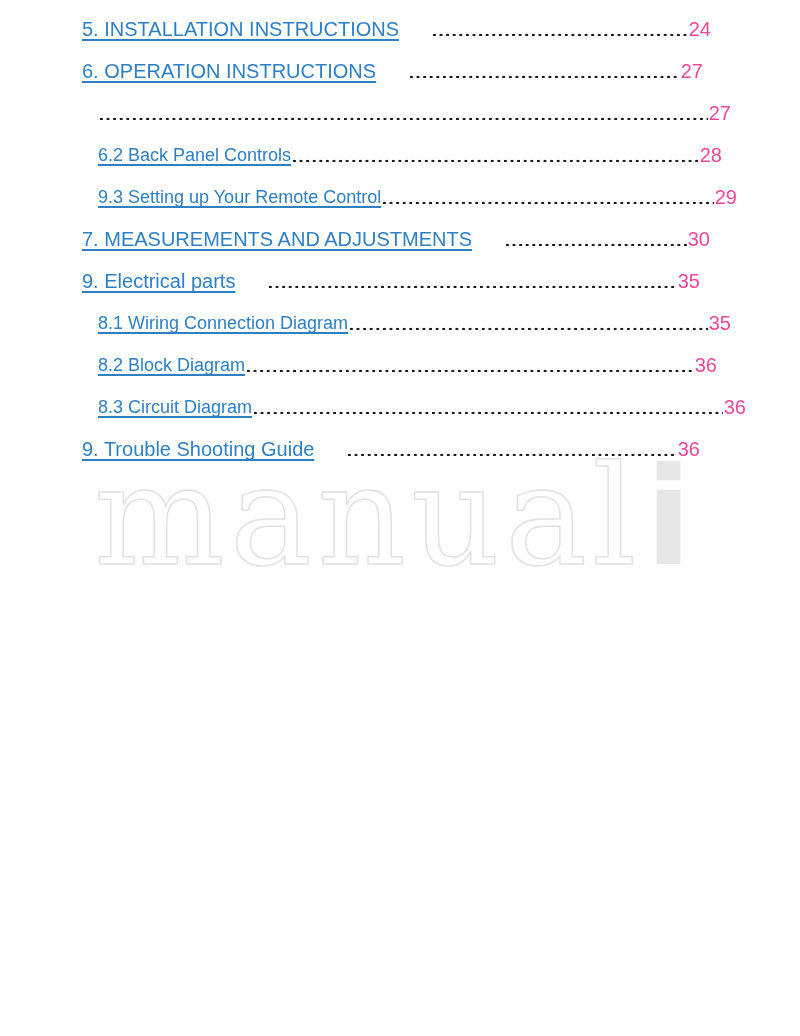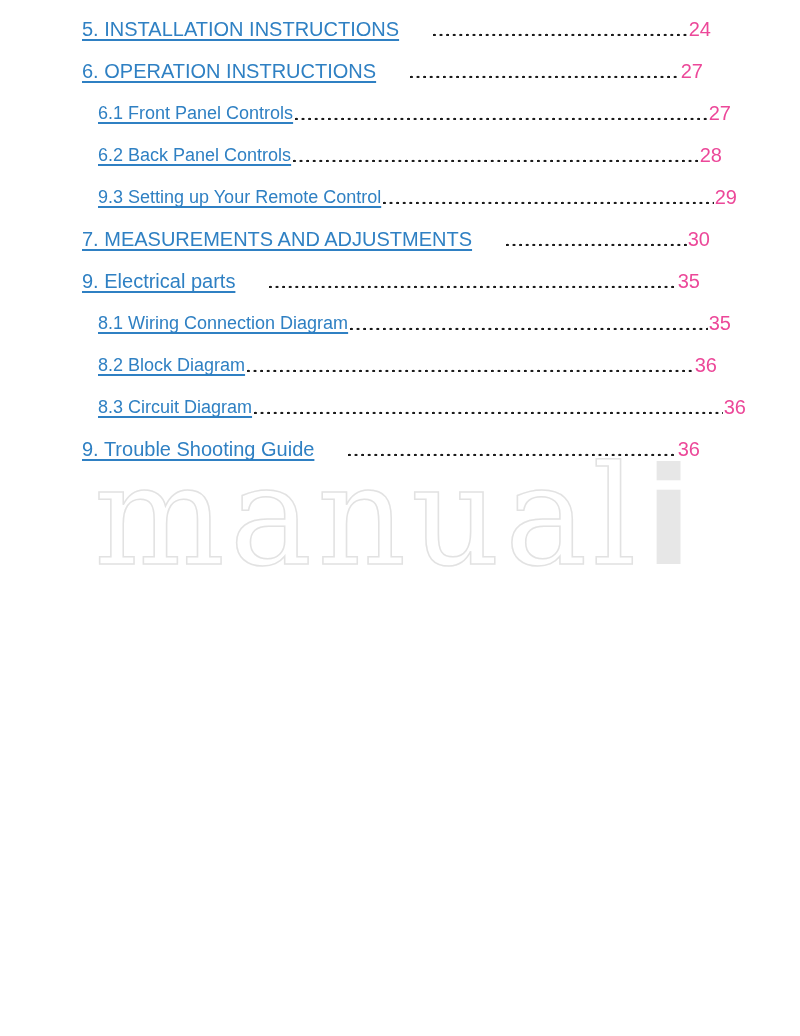--- a/index.html
+++ b/index.html
@@ -125,21 +125,20 @@
         <a class="toc-link">5. INSTALLATION INSTRUCTIONS</a>
         <div class="leader"></div>
         <span class="pagenum">24</span>
       </div>
       <div class="row level-1">
         <a class="toc-link">6. OPERATION INSTRUCTIONS</a>
         <div class="leader"></div>
         <span class="pagenum">27</span>
       </div>
       <div class="row level-2">
-        <a class="toc-link">6.1 Front Panel Controls</a>
         <div class="leader"></div>
         <span class="pagenum">27</span>
       </div>
       <div class="row level-2">
         <a class="toc-link">6.2 Back Panel Controls</a>
         <div class="leader"></div>
         <span class="pagenum">28</span>
       </div>
       <div class="row level-2">
         <a class="toc-link">9.3 Setting up Your Remote Control</a>

